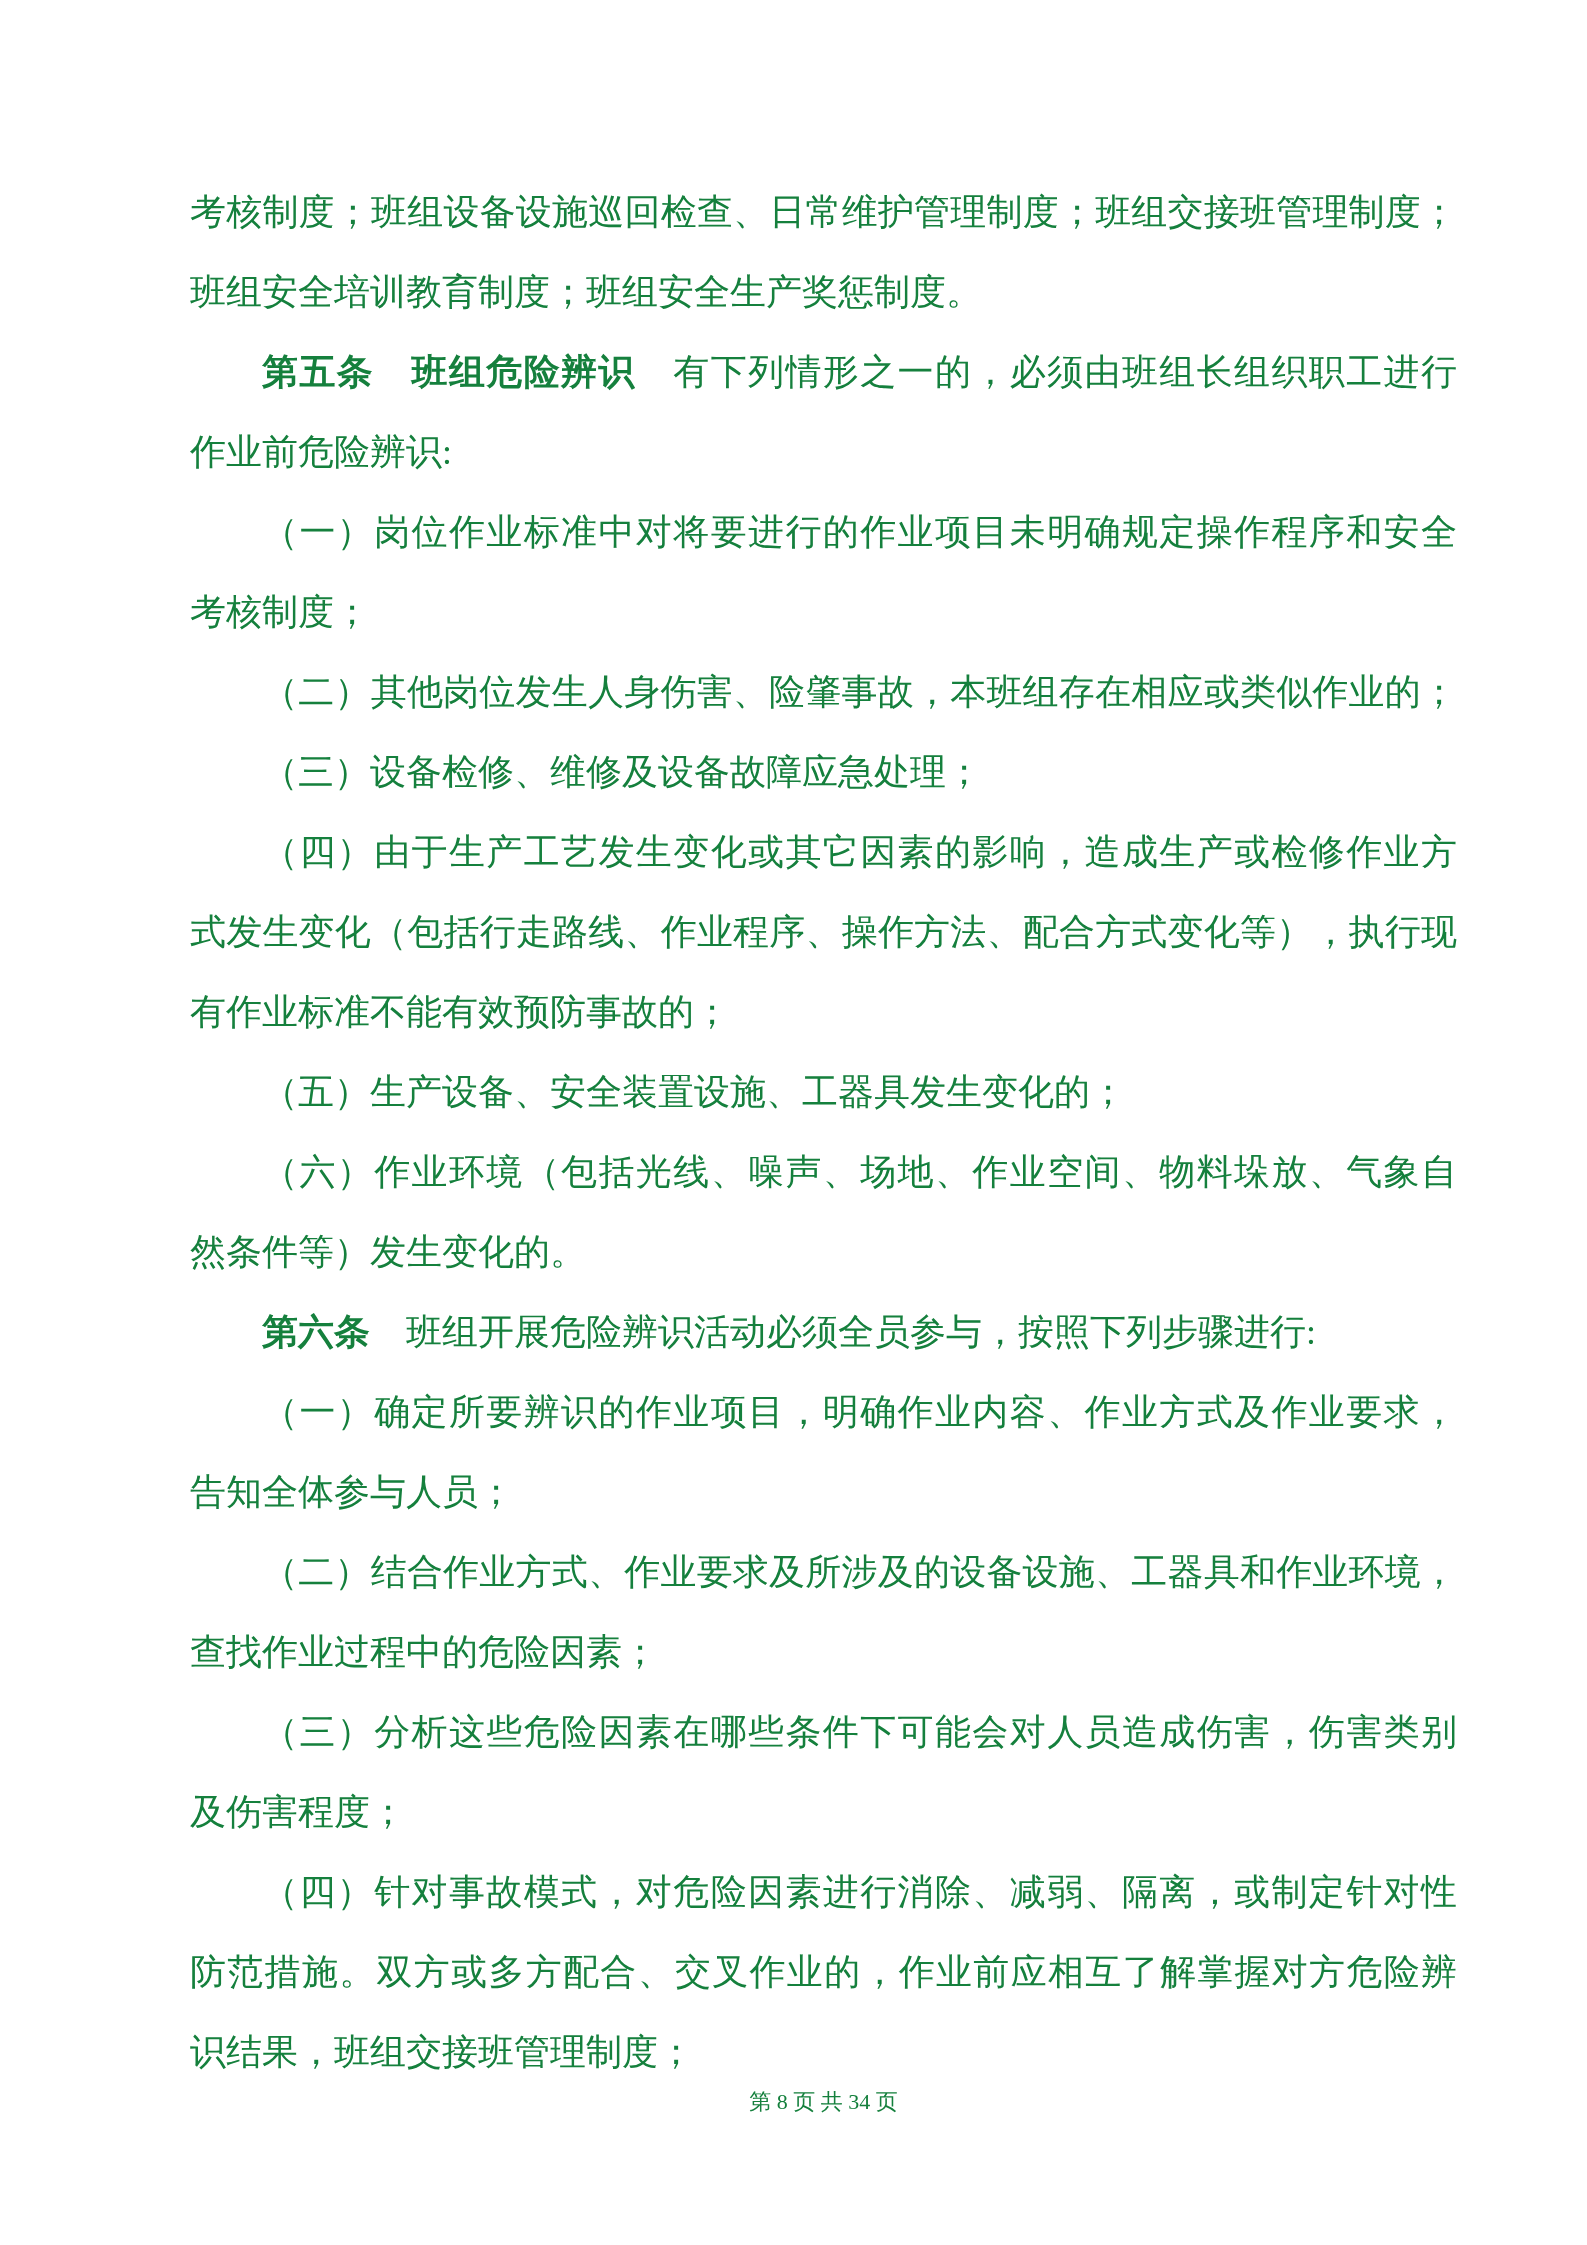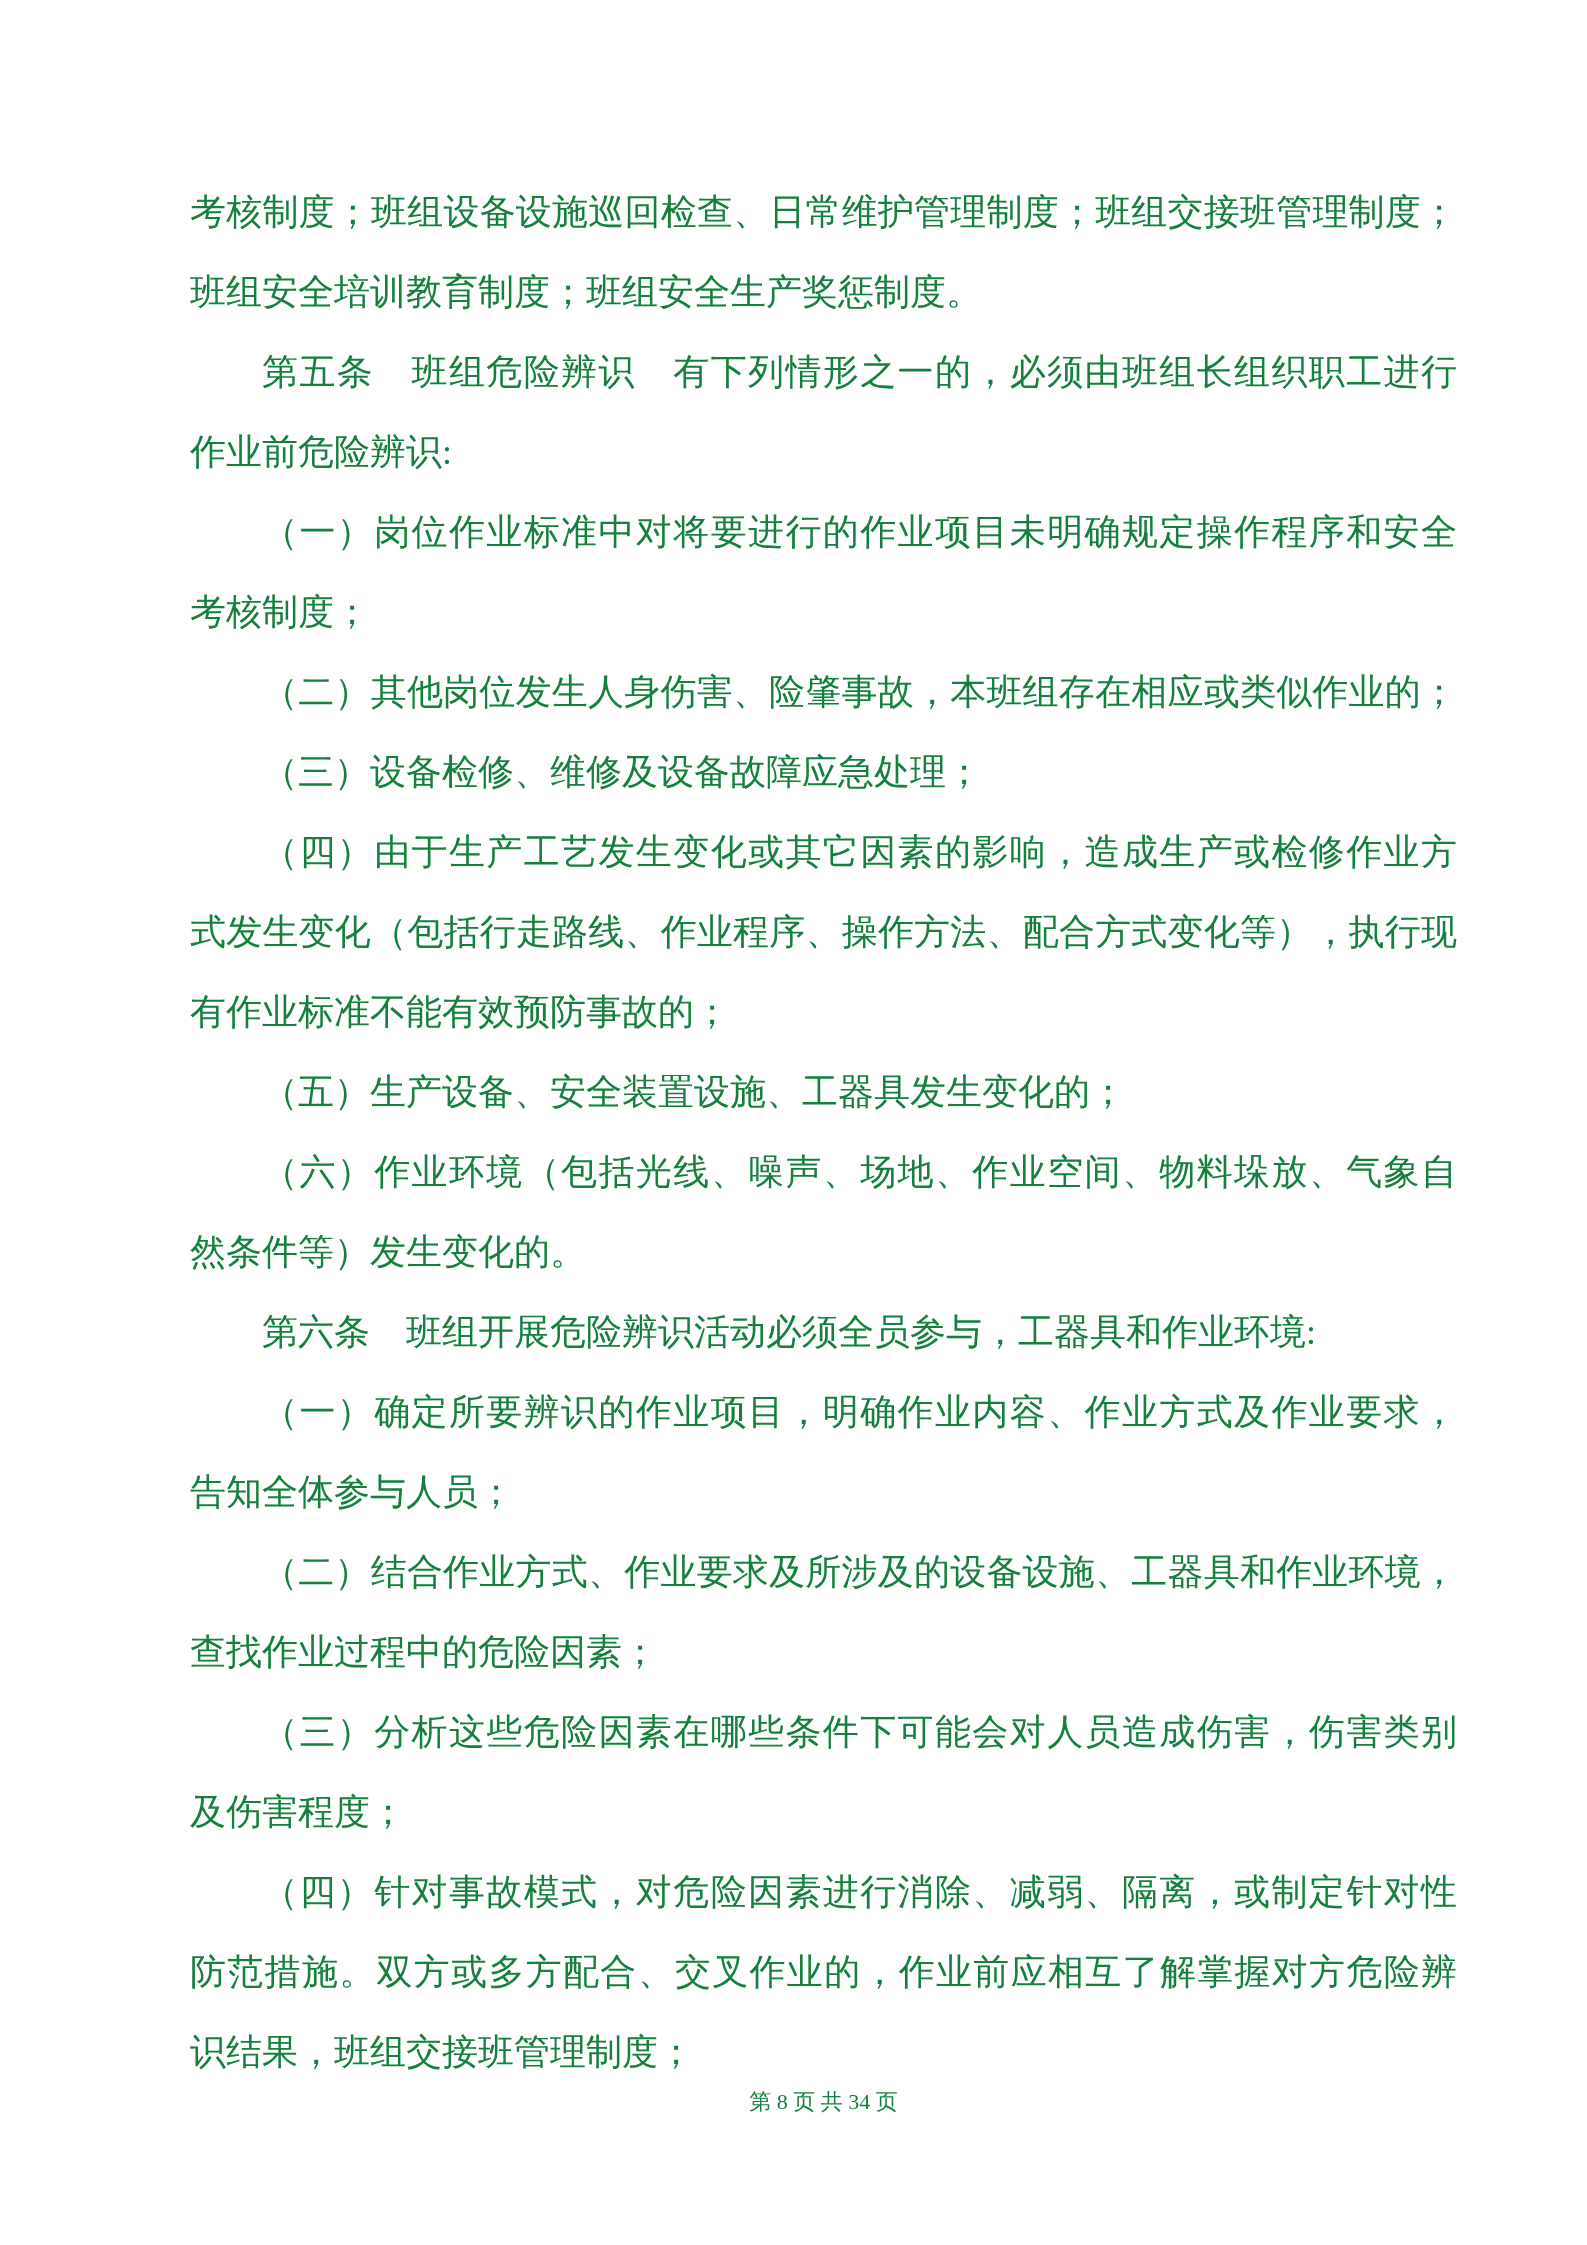--- a/index.html
+++ b/index.html
@@ -29,21 +29,21 @@
     width: 100%;
   }
   .line.indent {
     text-indent: 2em;
   }
   .line.fill {
     text-align: justify;
     text-align-last: justify;
   }
   .bold {
-    font-weight: normal;
+    font-weight: bold;
   }
   .footer {
     position: absolute;
     left: 190px;
     right: 130px;
     top: 2082px;
     text-align: center;
     font-size: 22px;
     line-height: 40px;
   }
@@ -60,21 +60,21 @@
       <div class="line indent fill"><span>（一）岗位作业标准中对将要进行的作业项目未明确规定操作程序和安全</span></div>
       <div class="line"><span>考核制度；</span></div>
       <div class="line indent fill"><span>（二）其他岗位发生人身伤害、险肇事故，本班组存在相应或类似作业的；</span></div>
       <div class="line indent"><span>（三）设备检修、维修及设备故障应急处理；</span></div>
       <div class="line indent fill"><span>（四）由于生产工艺发生变化或其它因素的影响，造成生产或检修作业方</span></div>
       <div class="line fill"><span>式发生变化（包括行走路线、作业程序、操作方法、配合方式变化等），执行现</span></div>
       <div class="line"><span>有作业标准不能有效预防事故的；</span></div>
       <div class="line indent"><span>（五）生产设备、安全装置设施、工器具发生变化的；</span></div>
       <div class="line indent fill"><span>（六）作业环境（包括光线、噪声、场地、作业空间、物料垛放、气象自</span></div>
       <div class="line"><span>然条件等）发生变化的。</span></div>
-      <div class="line indent"><span class="bold">第六条</span><span>　班组开展危险辨识活动必须全员参与，工器具和作业环境:</span></div>
+      <div class="line indent"><span class="bold">第六条</span><span>　班组开展危险辨识活动必须全员参与，按照下列步骤进行:</span></div>
       <div class="line indent fill"><span>（一）确定所要辨识的作业项目，明确作业内容、作业方式及作业要求，</span></div>
       <div class="line"><span>告知全体参与人员；</span></div>
       <div class="line indent fill"><span>（二）结合作业方式、作业要求及所涉及的设备设施、工器具和作业环境，</span></div>
       <div class="line"><span>查找作业过程中的危险因素；</span></div>
       <div class="line indent fill"><span>（三）分析这些危险因素在哪些条件下可能会对人员造成伤害，伤害类别</span></div>
       <div class="line"><span>及伤害程度；</span></div>
       <div class="line indent fill"><span>（四）针对事故模式，对危险因素进行消除、减弱、隔离，或制定针对性</span></div>
       <div class="line fill"><span>防范措施。双方或多方配合、交叉作业的，作业前应相互了解掌握对方危险辨</span></div>
       <div class="line"><span>识结果，班组交接班管理制度；</span></div>
     </div>

